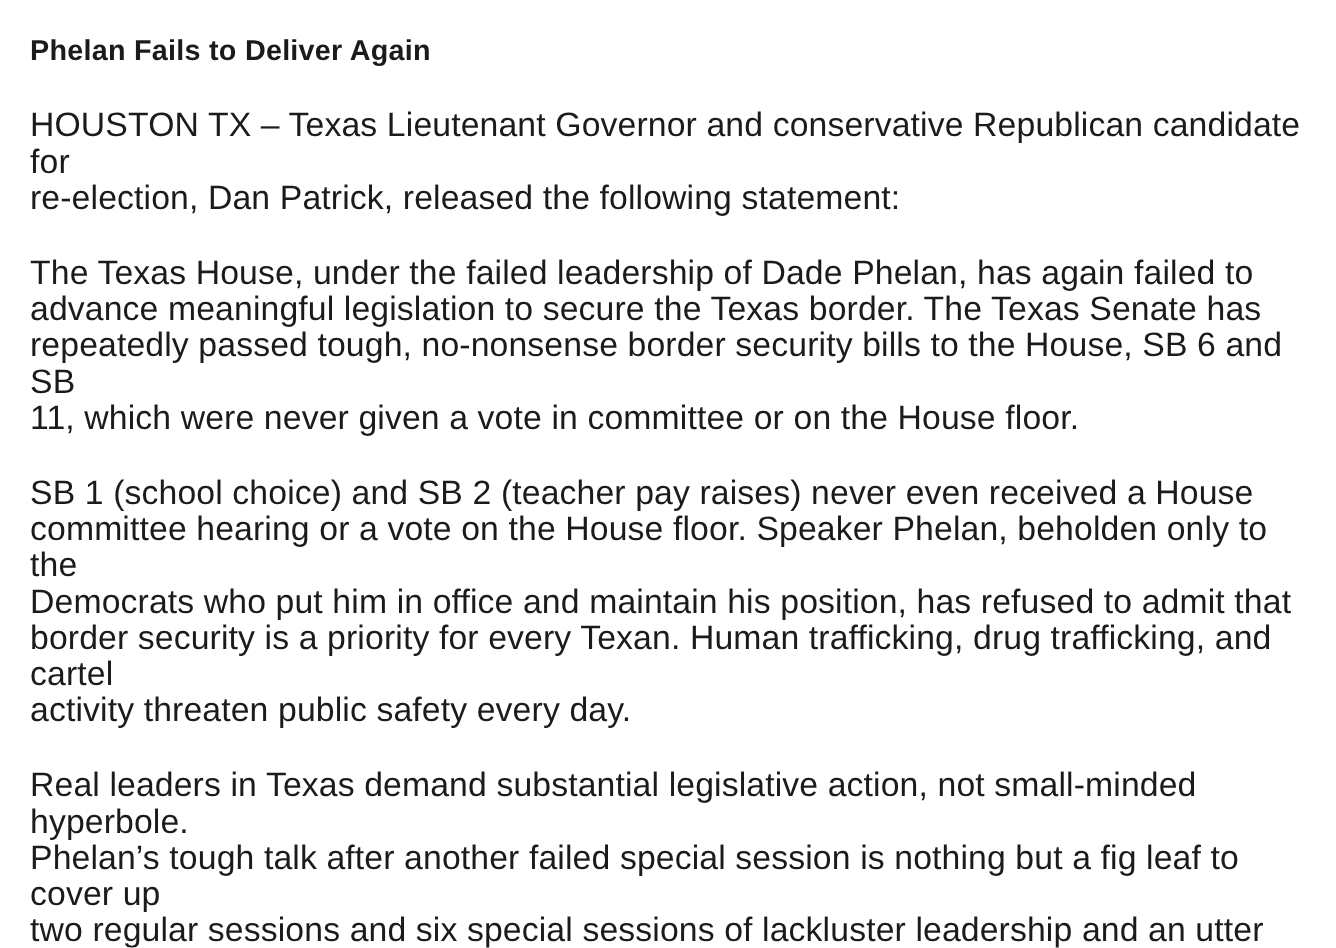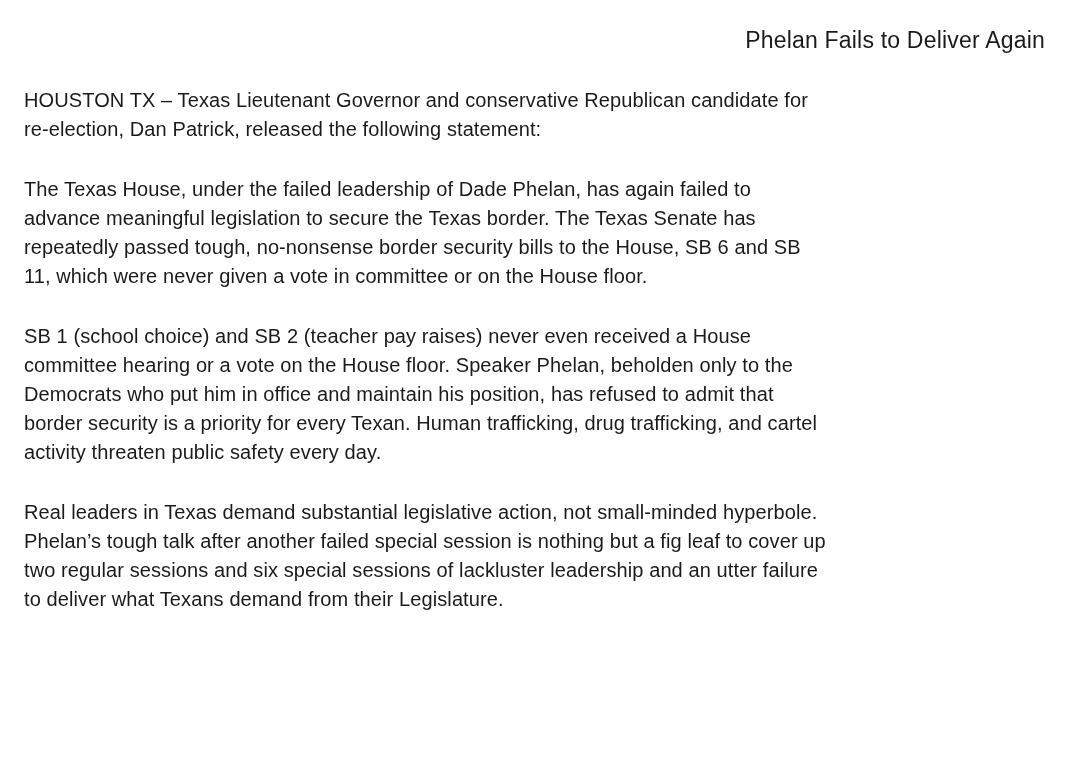--- a/index.html
+++ b/index.html
@@ -16,31 +16,31 @@
   }
   .page {
     box-sizing: border-box;
     width: 1069px;
     height: 758px;
     padding: 25px 12px 0 24px;
     background: #ffffff;
   }
   .doc-title {
     font-size: 23px;
-    font-weight: 400;
+    font-weight: 700;
     line-height: 30px;
-    text-align: right;
+    text-align: left;
     margin: 0 12px 16px 0;
     letter-spacing: 0.2px;
   }
   .doc-body {
     margin-top: 31px;
   }
   .doc-paragraph {
-    font-size: 20px;
+    font-size: 27px;
     font-weight: 400;
     line-height: 29px;
     margin: 0 0 31px 0;
     white-space: pre-line; 
     letter-spacing: 0.1px;
   }
   .doc-paragraph:last-child {
     margin-bottom: 0;
   }
 </style>

